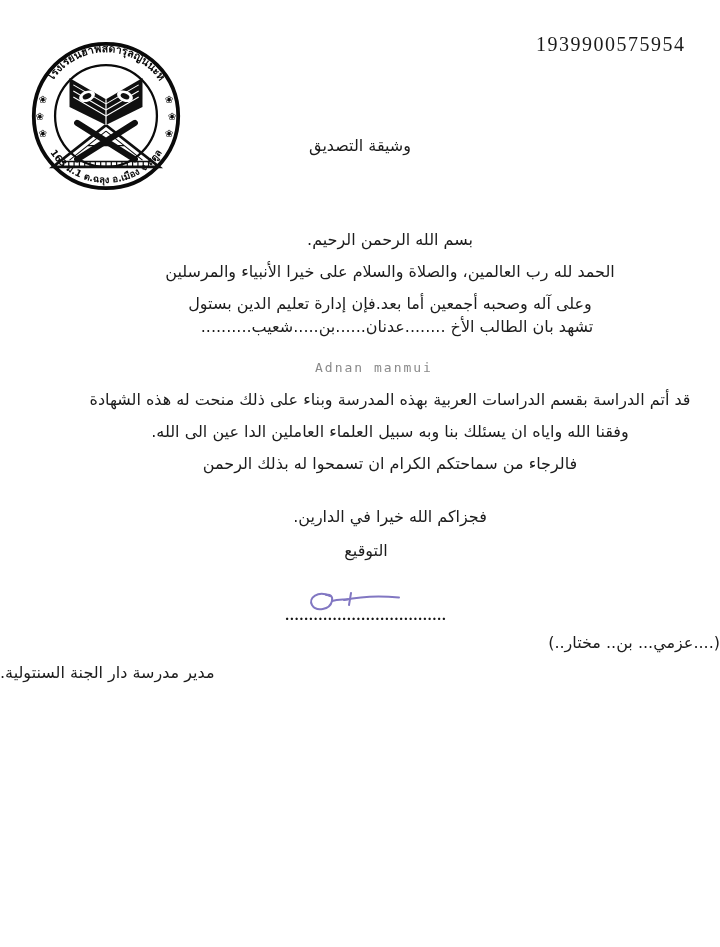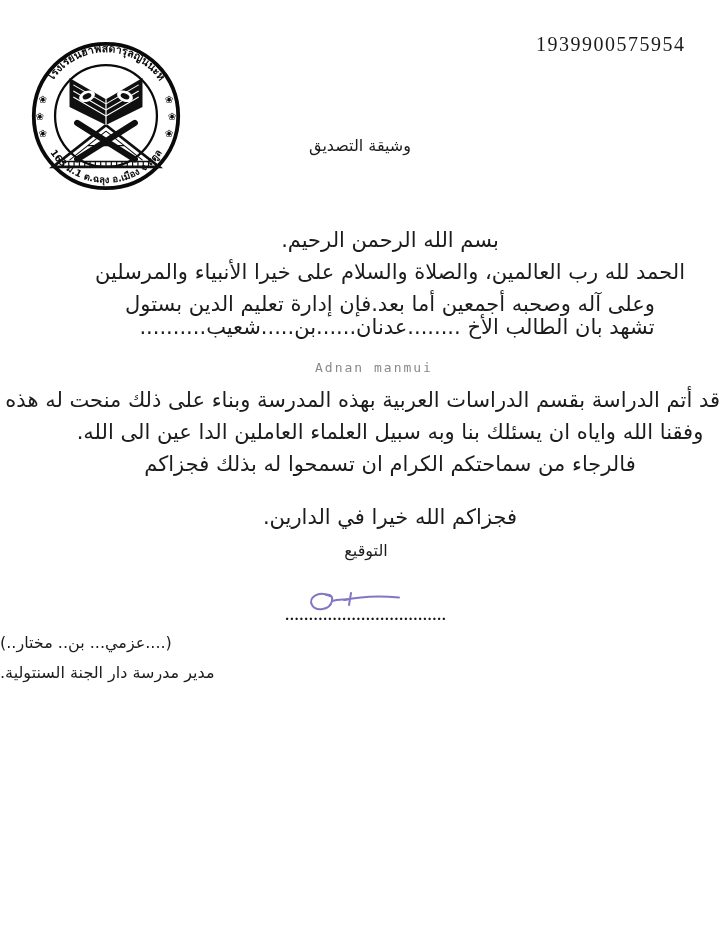--- a/index.html
+++ b/index.html
@@ -40,21 +40,21 @@
     text-align: center;
     direction: rtl;
     font-size: 16px;
     color: #1b1b1b;
   }
   .ar {
     position: absolute;
     left: 0; right: 0;
     direction: rtl;
     text-align: center;
-    font-size: 21px;
+    font-size: 16px;
     line-height: 22px;
     color: #1c1c1c;
     padding-left: 60px; 
     white-space: nowrap;
   }
   .ar.l-basmala  { top: 229px; }
   .ar.l-hamd     { top: 261px; }
   .ar.l-waala    { top: 293px; }
   .ar.l-tashhad  { top: 316px; margin-left: 14px; }
   .ar.l-qad      { top: 389px; }
@@ -100,21 +100,21 @@
     font-weight: bold;
     letter-spacing: 1px;
     color: #151515;
     line-height: 15px;
   }
   .sig-name {
     position: absolute;
     left: 0; right: 0;
     top: 633px;
     direction: rtl;
-    text-align: left;
+    text-align: right;
     font-size: 16px;
     color: #1c1c1c;
   }
   .sig-position {
     position: absolute;
     left: 0; right: 0;
     top: 663px;
     direction: rtl;
     text-align: left;
     padding-right: 18px;
@@ -175,21 +175,21 @@
 
   <div class="doc-title">وشيقة التصديق</div>
 
   <div class="ar l-basmala">بسم الله الرحمن الرحيم.</div>
   <div class="ar l-hamd">الحمد لله رب العالمين، والصلاة والسلام على خيرا الأنبياء والمرسلين</div>
   <div class="ar l-waala">وعلى آله وصحبه أجمعين أما بعد.فإن إدارة تعليم الدين بستول</div>
   <div class="ar l-tashhad">تشهد بان الطالب الأخ ........عدنان......بن.....شعيب..........</div>
   <div class="student-name">Adnan manmui</div>
   <div class="ar l-qad">قد أتم الدراسة بقسم الدراسات العربية بهذه المدرسة وبناء على ذلك منحت له هذه الشهادة</div>
   <div class="ar l-waffaqa">وفقنا الله واياه ان يسئلك بنا وبه سبيل العلماء العاملين الدا عين الى الله.</div>
-  <div class="ar l-raja">فالرجاء من سماحتكم الكرام ان تسمحوا له بذلك فجزاكم</div>
+  <div class="ar l-raja">فالرجاء من سماحتكم الكرام ان تسمحوا له بذلك الرحمن</div>
   <div class="ar l-jazakum">فجزاكم الله خيرا في الدارين.</div>
 
   <div class="sig-label">التوقيع</div>
 
   <svg class="sig-ink" viewBox="0 0 115 30" aria-hidden="true">
     <g fill="none" stroke="#8177c2" stroke-width="2" stroke-linecap="round">
       <path d="M30,10 C18,4 8,12 12,19 C16,26 30,24 32,15 C33,10 30,8 26,9"></path>
       <path d="M32,15 C38,13.5 43,13.8 48,13.2"></path>
       <path d="M51,7 L49,19"></path>
       <path d="M44,14 C60,10.5 80,9.5 99,11.5"></path>

